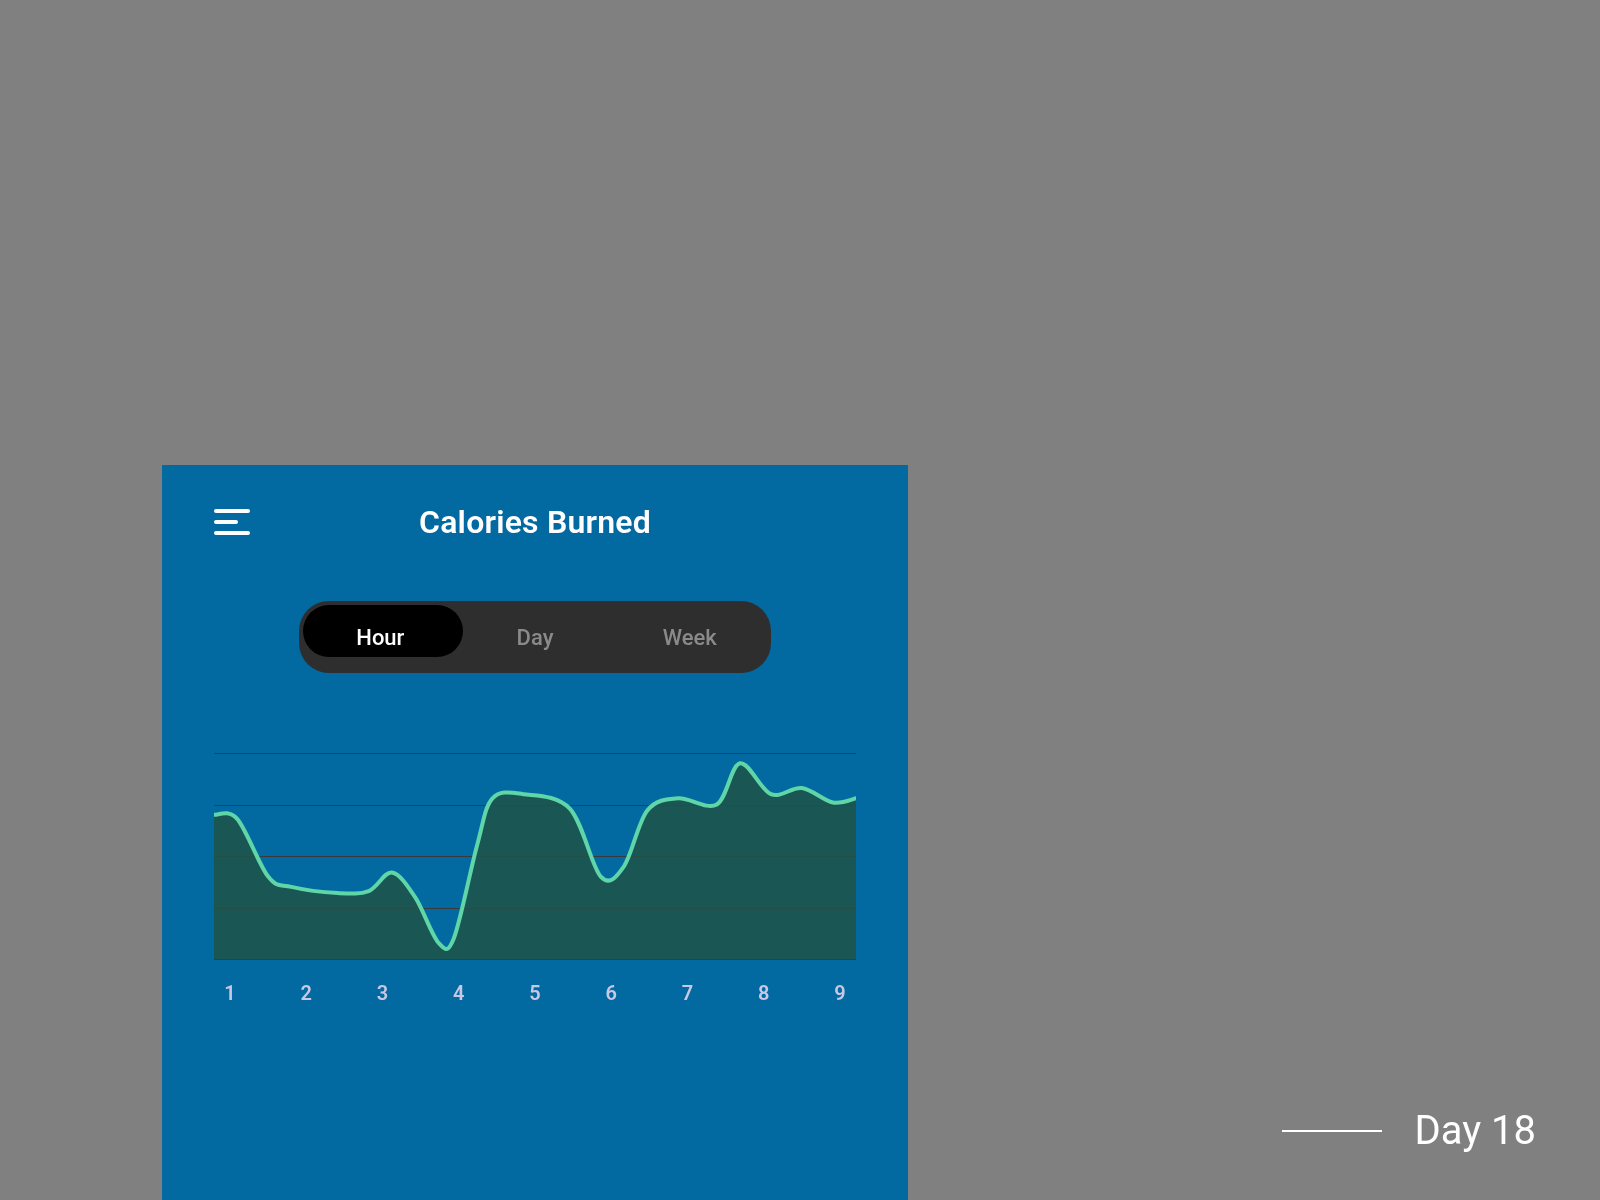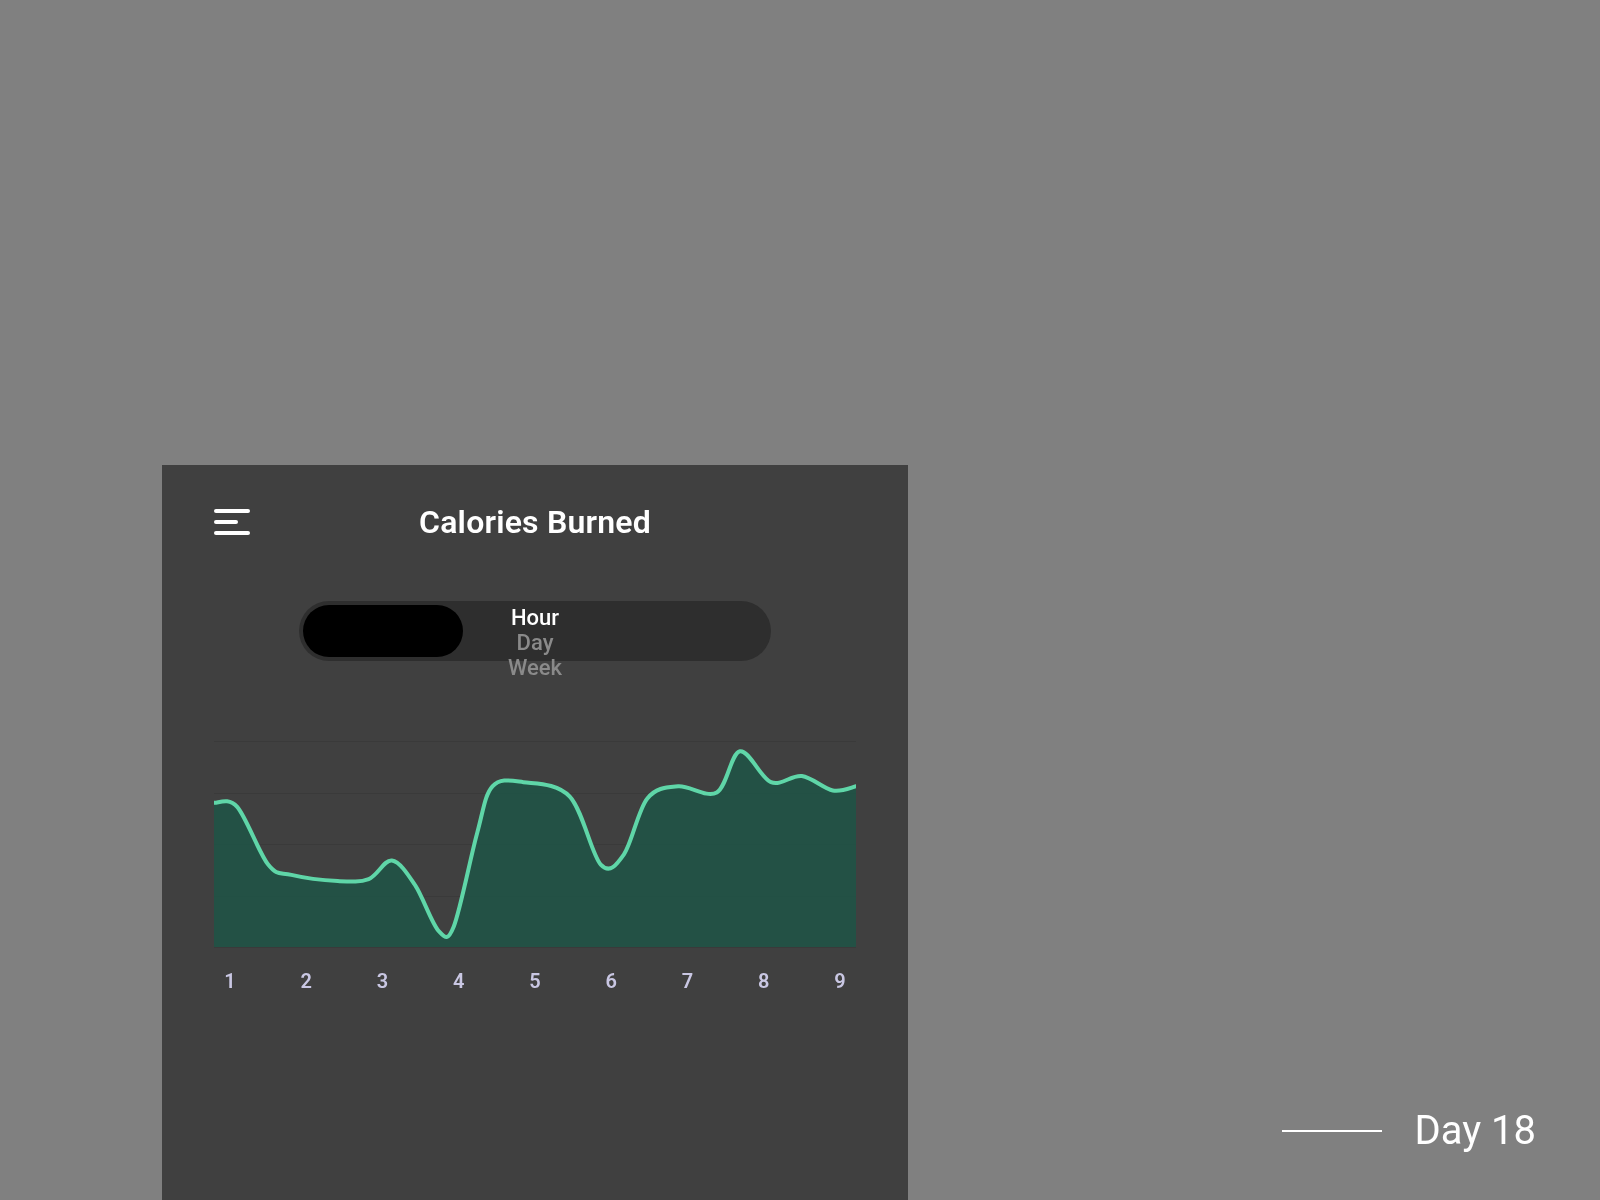--- a/index.html
+++ b/index.html
@@ -11,21 +11,21 @@
     overflow: hidden;
   }
 
   
   .device {
     position: absolute;
     left: 162px;
     top: 465px;
     width: 746px;
     height: 735px; 
-    background: #404040;
+    background: #0369a1;
     color: #fff;
   }
 
   .app-header {
     display: flex;
     align-items: center;
     padding: 38px 52px 8px 52px;
   }
   .menu-icon {
     width: 36px; height: 26px;
@@ -42,28 +42,27 @@
     text-align: center;
     font-size: 32px;
     font-weight: 600;
     letter-spacing: .2px;
     margin-left: -36px; 
   }
 
   .seg {
     margin: 52px auto 0 auto;
     width: 472px;
-    height: 60px;
+    height: 72px;
     background: #2e2e2e;
     border-radius: 30px;
     display: flex;
     align-items: center;
     position: relative;
     padding: 4px;
-    flex-direction: column;
   }
   .seg .thumb {
     position: absolute;
     left: 4px; top: 4px;
     width: 160px; height: 52px;
     background: #000;
     border-radius: 26px;
   }
   .seg .opt {
     flex: 1;

